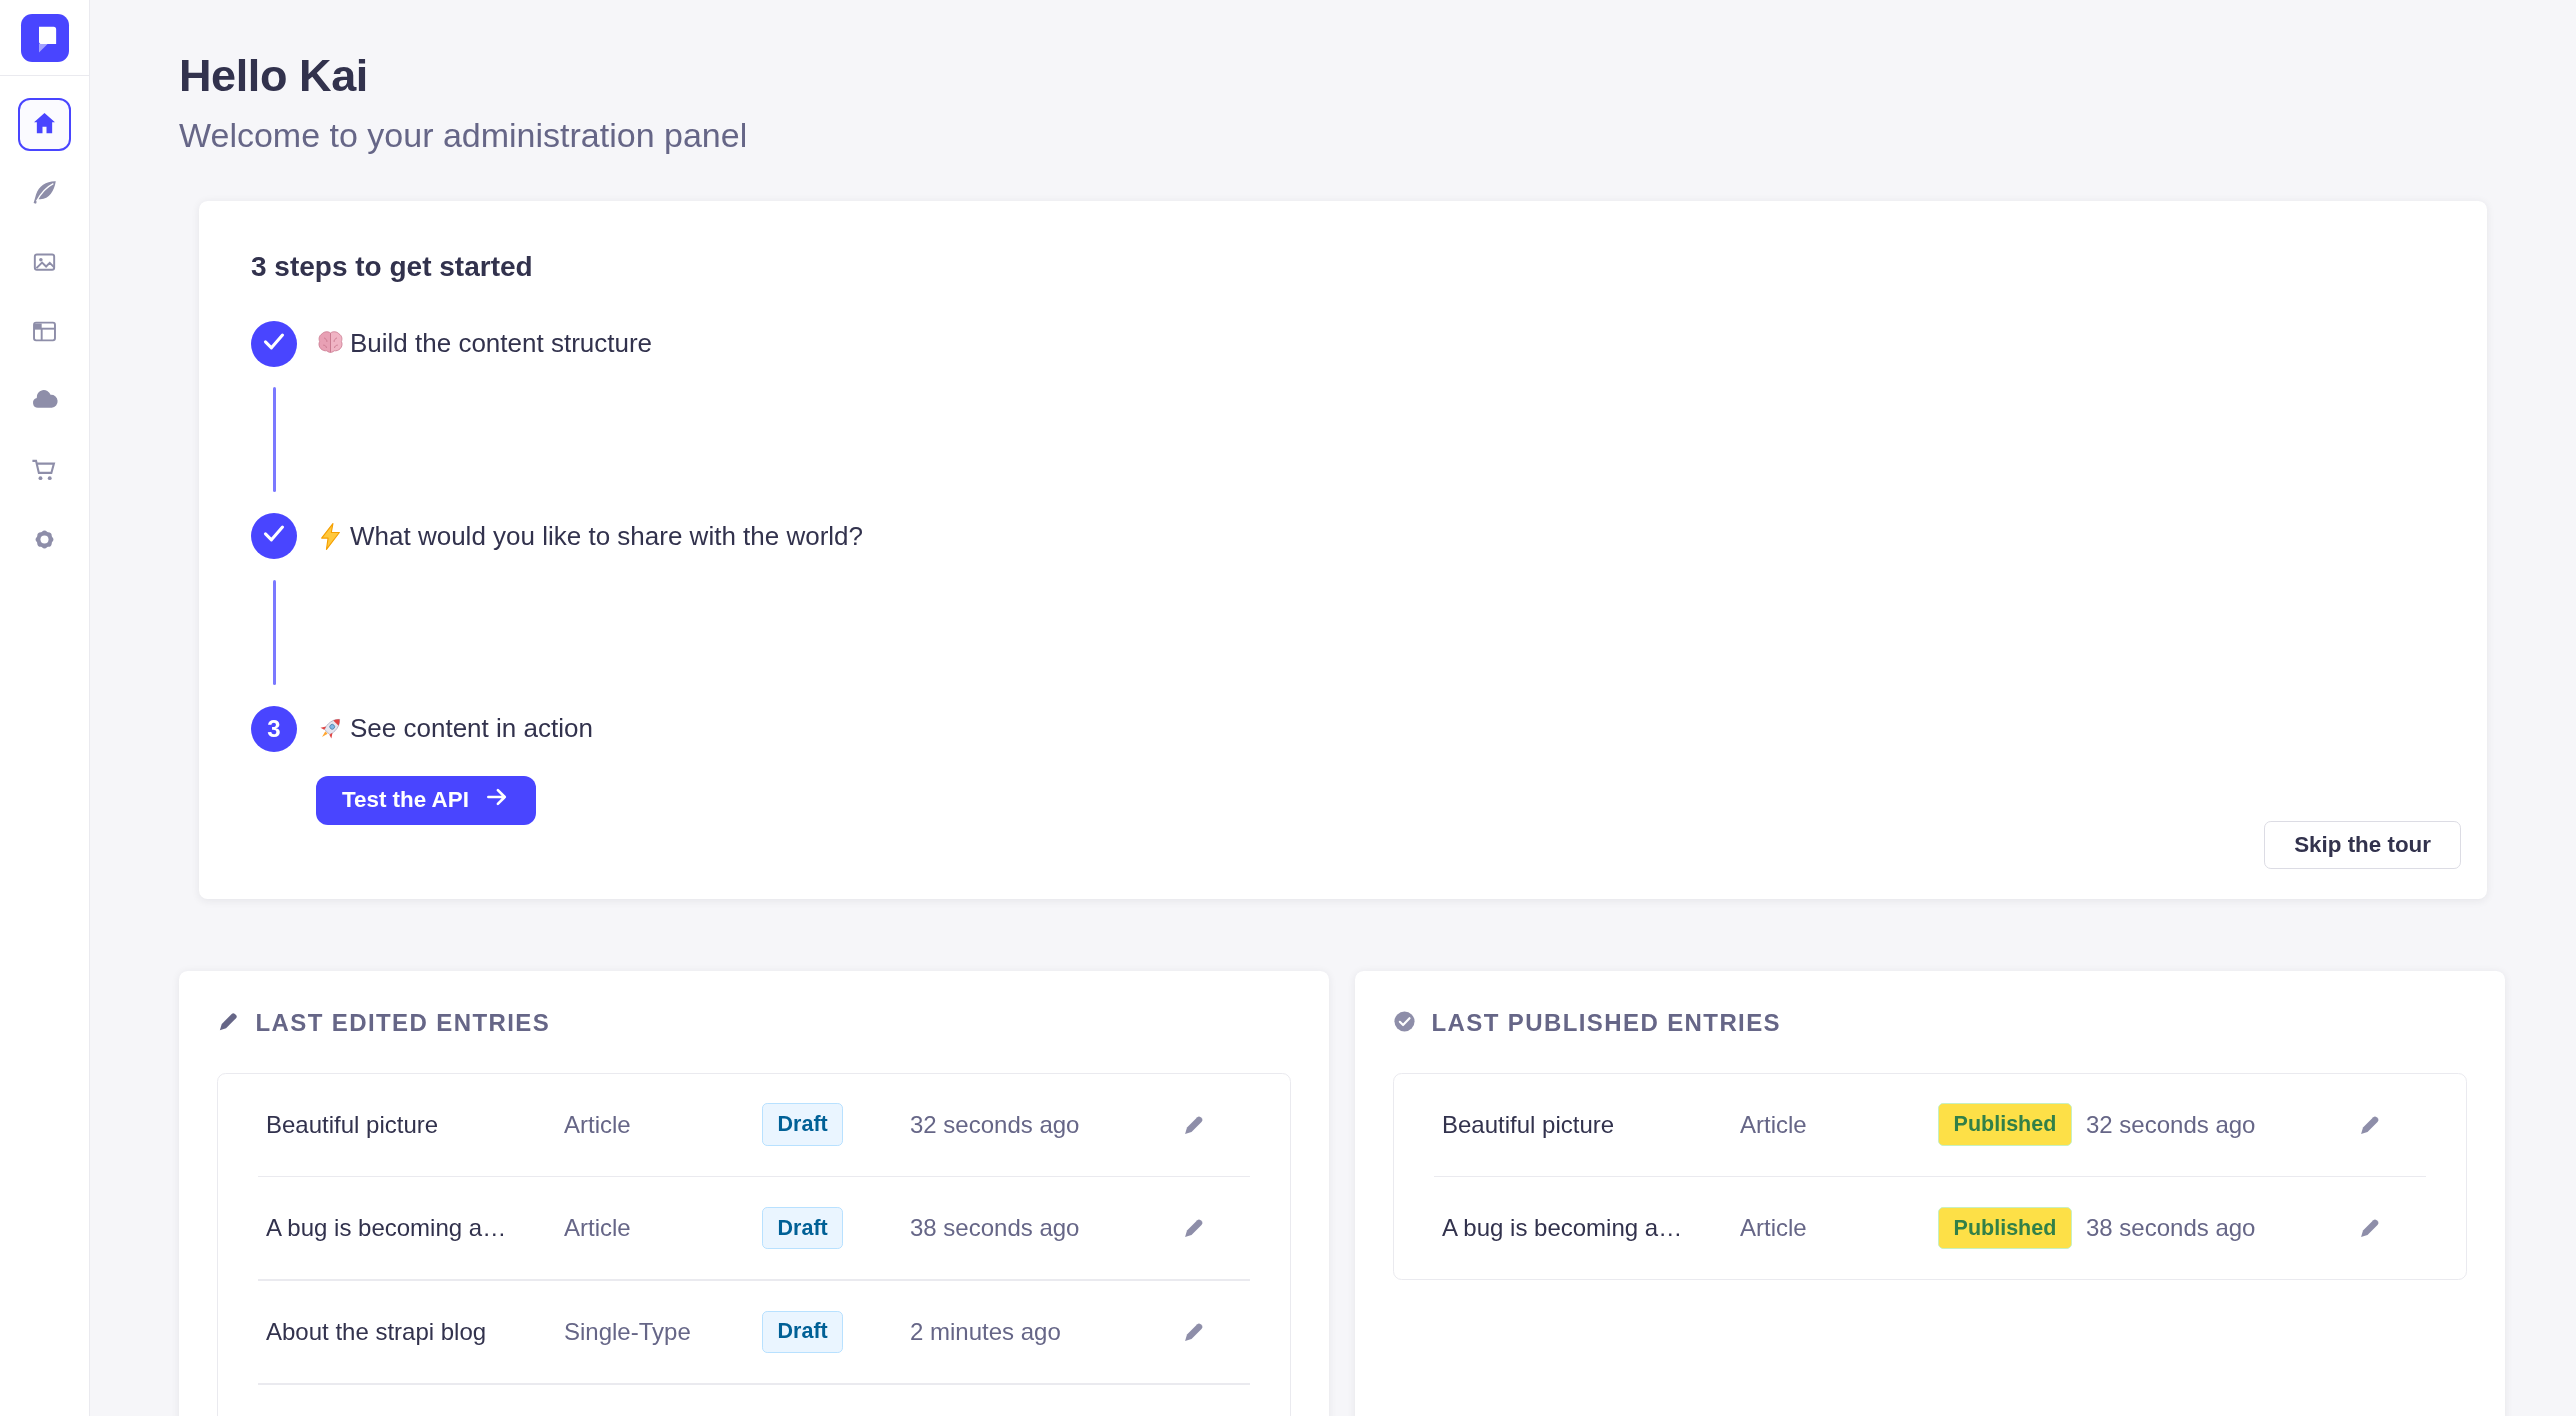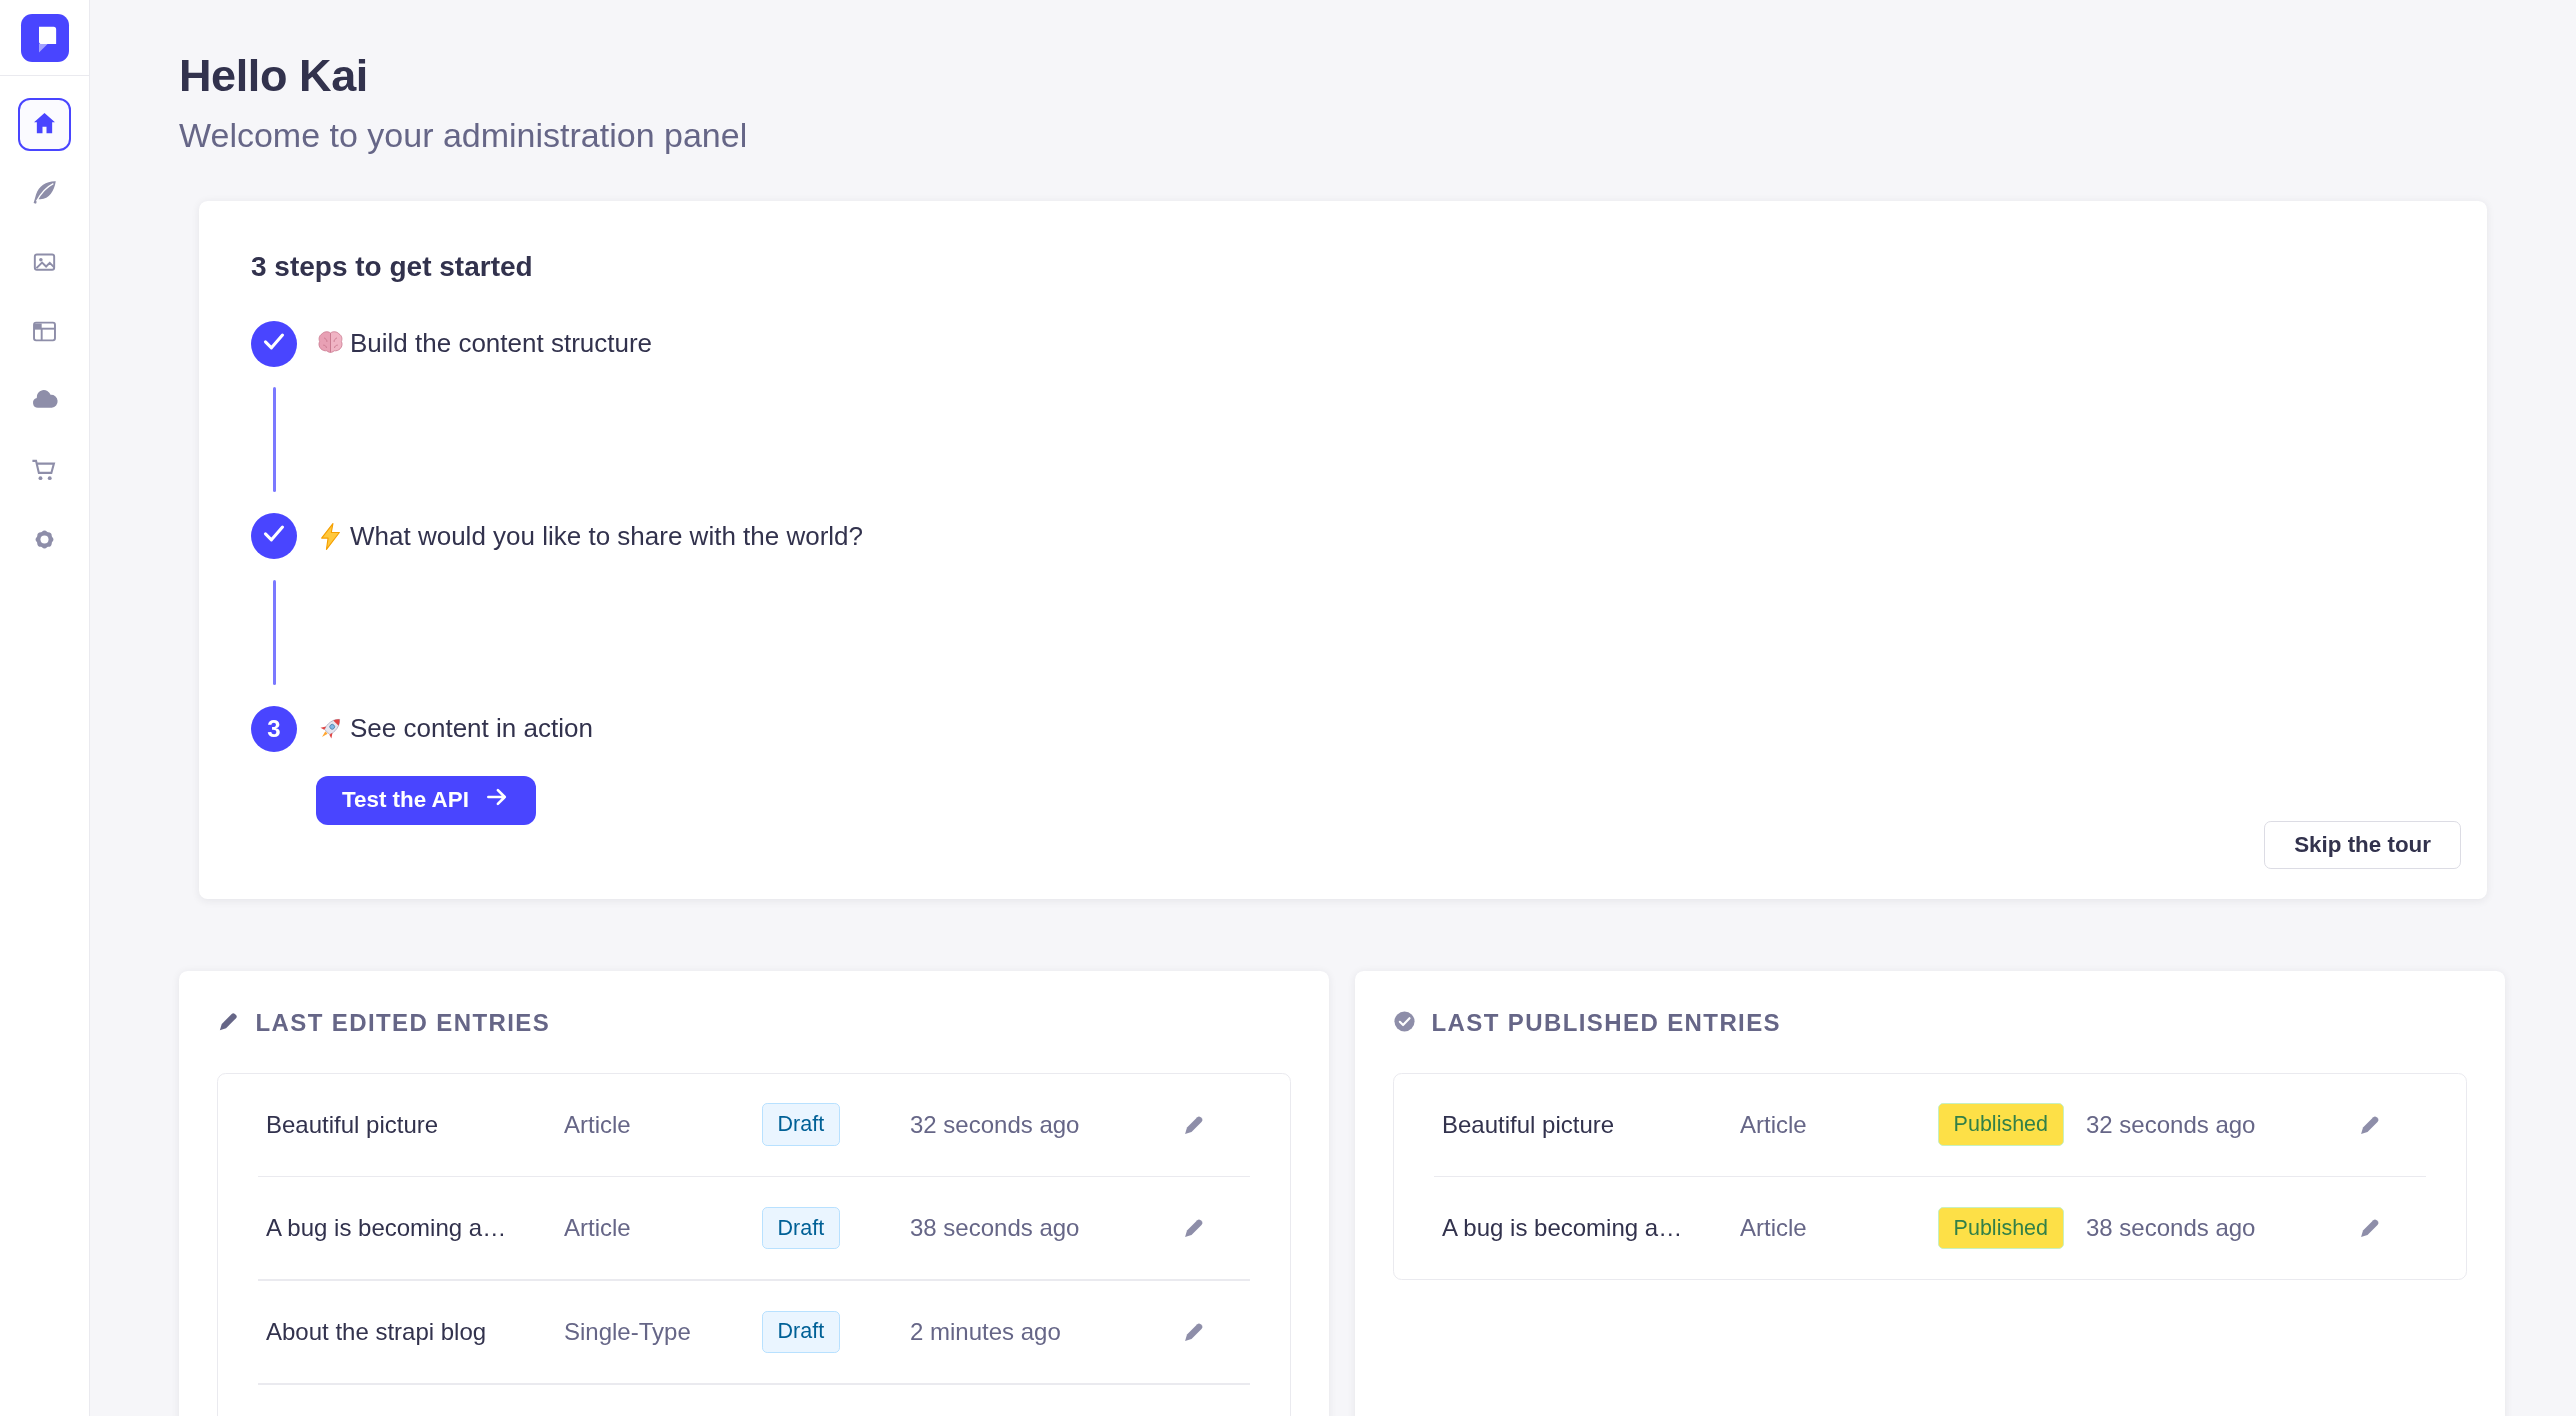--- a/index.html
+++ b/index.html
@@ -128,21 +128,21 @@
     padding-left: 48px;
   }
   .sep { height: 1.7px; background:#EAEAEF; margin: 0 40px; }
   .cell-title { font-size: 24px; font-weight: 500; color:#32324D;
     white-space:nowrap; overflow:hidden; text-overflow:ellipsis; padding-right: 17px; }
   .cell-type, .cell-time { font-size: 24px; color:#666687; white-space:nowrap; }
   .badge {
     display:inline-block;
     padding: 7.7px 14.6px;
     border-radius: 5.2px;
-    font-size: 21.5px; font-weight: 400;
+    font-size: 21.5px; font-weight: 700;
   }
   .badge.draft { background:#EAF5FF; border:1.7px solid #B8E1FF; color:#006096; }
   .badge.published { background:#fde047; border:1.7px solid #C6F0C2; color:#328048; }
   .cell-action { justify-self:end; padding-right: 83px; }
   .pencil-btn { background:none; border:none; cursor:pointer; display:flex; align-items:center; }
   .table-spacer { height: 112px; }
 </style>
 </head>
 <body>
 

